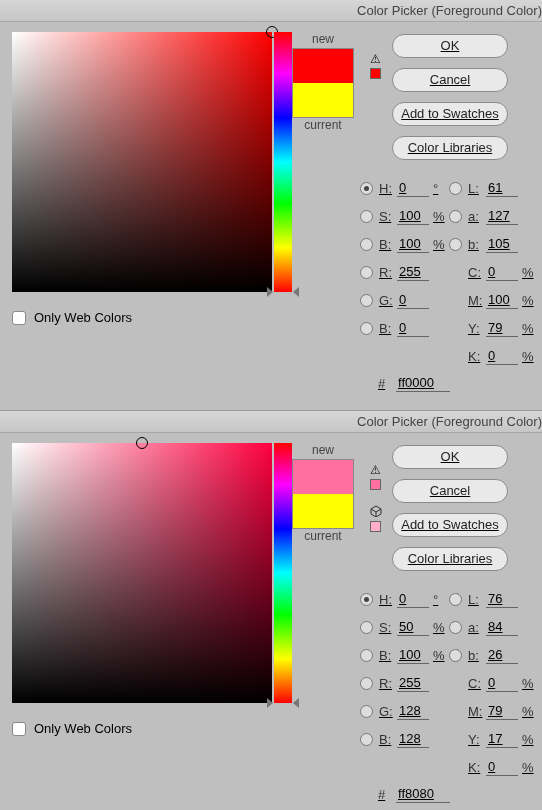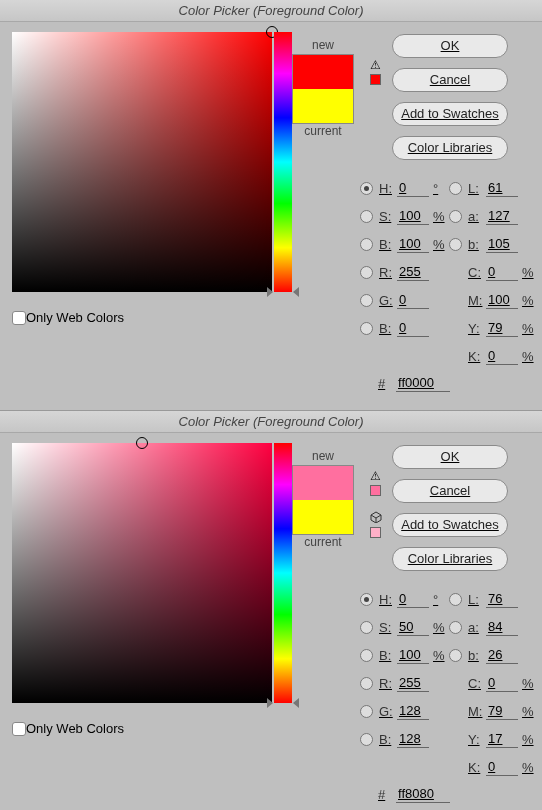--- a/index.html
+++ b/index.html
@@ -1,33 +1,33 @@
 <!DOCTYPE html>
 <html><head>
 <meta charset="utf-8">
 <style>
   * { box-sizing: border-box; margin: 0; padding: 0; font-family: -apple-system, "Helvetica Neue", Arial, sans-serif; font-size: 13px; }
   body { background: #fff; width: 542px; }
   .dialog { width: 542px; background: #bfbfbf; border-bottom: 1px solid #999; }
-  .titlebar { height: 22px; text-align: center; line-height: 22px; color: #444; background: linear-gradient(#d6d6d6,#c6c6c6); border-bottom: 1px solid #a8a8a8; font-style: italic; }
+  .titlebar { height: 22px; text-align: right; line-height: 22px; color: #444; background: linear-gradient(#d6d6d6,#c6c6c6); border-bottom: 1px solid #a8a8a8; }
   .body { display: flex; padding: 10px 8px 14px 8px; }
   .left { width: 288px; }
   .satbri { position: relative; width: 260px; height: 260px; margin-left: 4px; }
   .satbri .base { position:absolute; inset:0; }
   .satbri .white { position:absolute; inset:0; background: linear-gradient(to right, #fff, rgba(255,255,255,0)); }
   .satbri .black { position:absolute; inset:0; background: linear-gradient(to top, #000, rgba(0,0,0,0)); }
   .satbri .marker { position:absolute; width:12px; height:12px; border:1px solid #000; border-radius:50%; transform:translate(-50%,-50%); }
-  .webonly { margin-top: 18px; display:flex; align-items:center; margin-left: 4px; }
+  .webonly { margin-top: 18px; display:flex; align-items:center; gap:8px; margin-left: 4px; }
   .checkbox { width:14px; height:14px; background:#fff; border:1px solid #888; border-radius:3px; }
   .huecol { width: 28px; padding-top:0; }
   .huebar { position:relative; width:18px; height:260px; margin-left:2px; background: linear-gradient(to bottom, #ff0000 0%, #ff00ff 16%, #0000ff 33%, #00ffff 50%, #00ff00 66%, #ffff00 83%, #ff0000 100%); }
   .huebar .arrow-l, .huebar .arrow-r { position:absolute; width:0;height:0; border-top:5px solid transparent; border-bottom:5px solid transparent; }
   .huebar .arrow-l { left:-7px; border-left:6px solid #777; }
   .huebar .arrow-r { right:-7px; border-right:6px solid #777; }
-  .midcol { width: 92px; text-align:center;margin-top:6px; }
+  .midcol { width: 92px; text-align:center; }
   .midcol .lbl { color:#444; font-size:12px; margin-bottom:2px; display:block; }
   .swatches { width:62px; margin:0 auto; border:1px solid #888; }
   .swatch { height:34px; }
   .sideicons { position:relative; }
   .warn, .cube, .small-sw { position:absolute; left: 78px; }
   .warn { top: 20px; font-size:12px; }
   .cube { top: 62px; font-size:12px; color:#333; }
   .small-sw { width:11px; height:11px; border:1px solid #666; }
   .small-sw.a { top: 36px; }
   .small-sw.b { top: 78px; }

